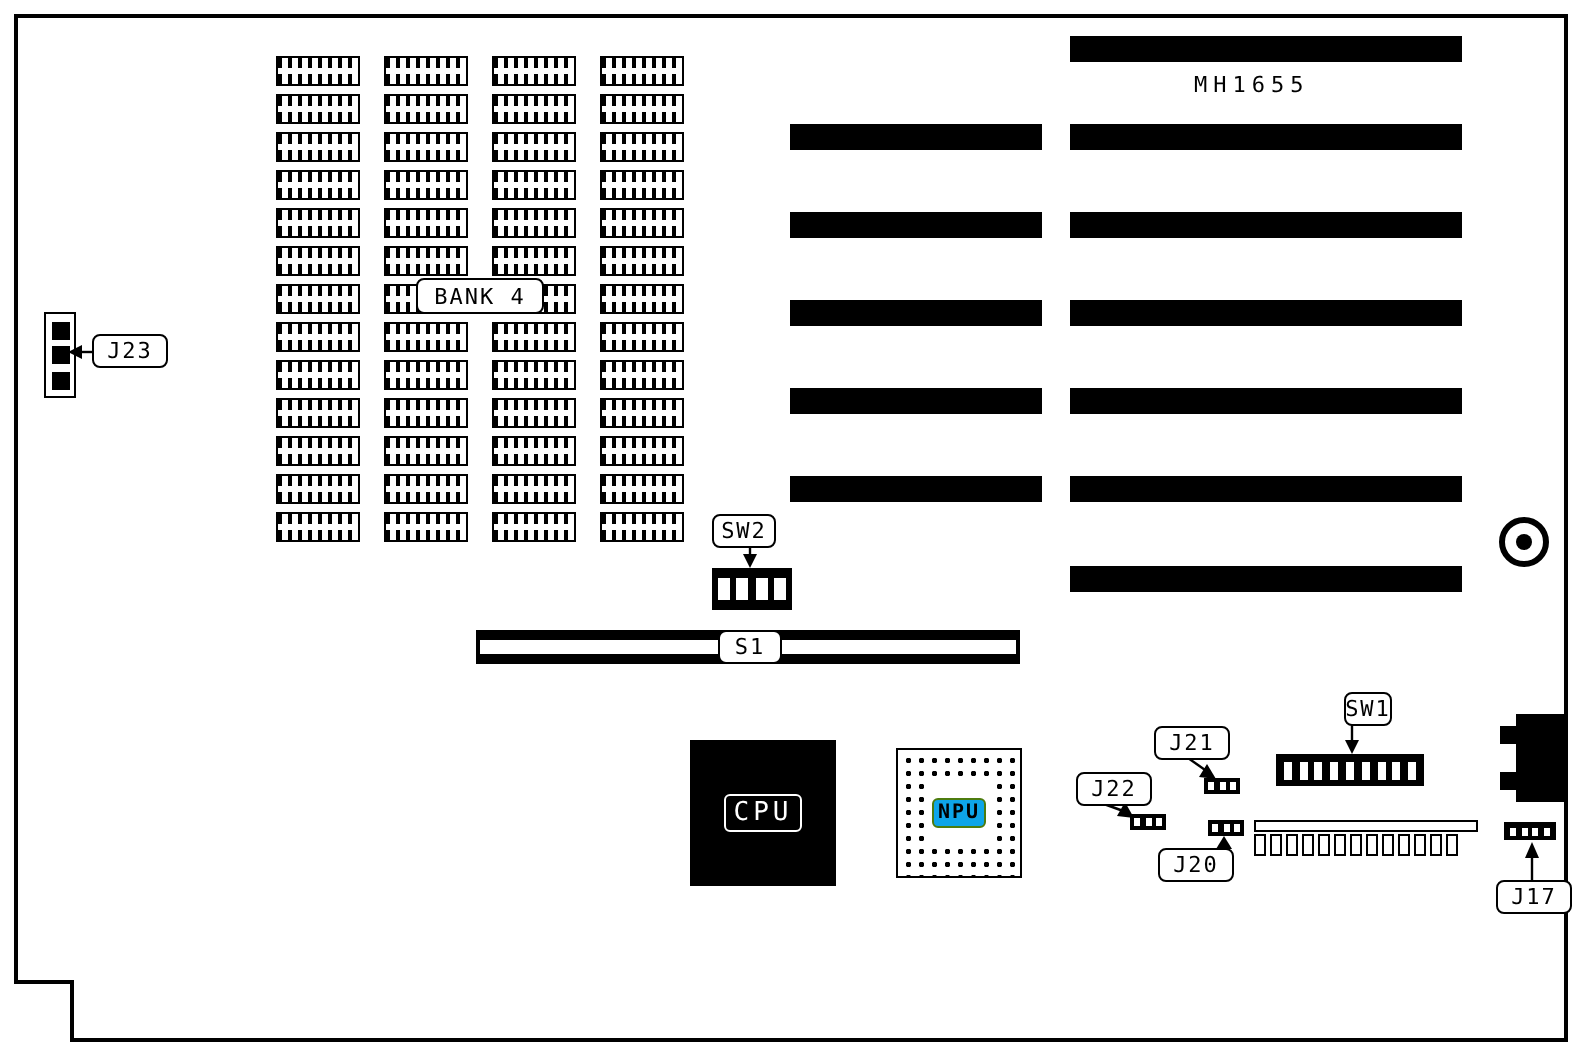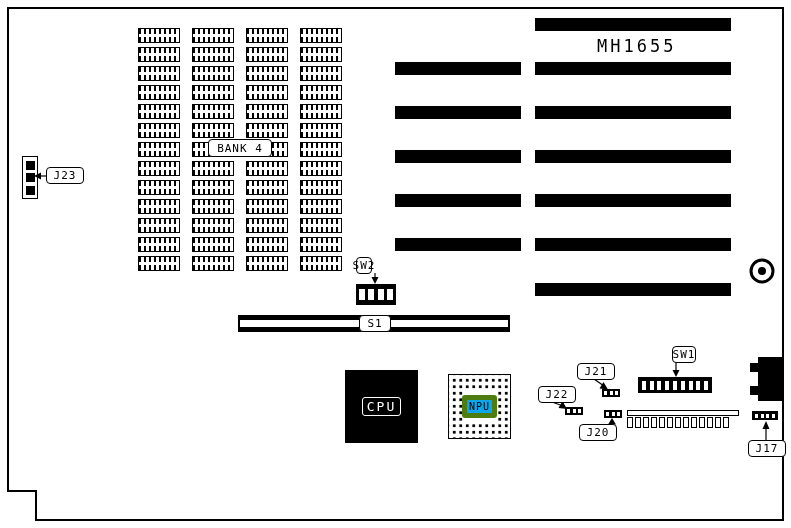--- a/index.html
+++ b/index.html
@@ -23,43 +23,43 @@
   
   #s1-bar{position:absolute;left:238px;top:315px;width:272px;height:17px;box-sizing:border-box;
           background:#fff;border:2px solid #000;border-top-width:5px;border-bottom-width:5px;z-index:2;}
 
   
   .lbl{position:absolute;height:17px;box-sizing:border-box;border:1px solid #000;border-radius:4px;
        background:#fff;display:flex;align-items:center;justify-content:center;
        font-size:11px;letter-spacing:1px;z-index:5;padding:0 2px;}
   #lbl-j23{left:46px;top:167px;width:38px;}
   #lbl-bank0{left:208px;top:139px;width:64px;height:18px;}
-  #lbl-sw2{left:356px;top:257px;width:16px;}
+  #lbl-sw2{left:356px;top:257px;width:32px;}
   #lbl-s1{left:359px;top:315px;width:32px;}
   #lbl-sw1{left:672px;top:346px;width:24px;}
   #lbl-j21{left:577px;top:363px;width:38px;}
   #lbl-j22{left:538px;top:386px;width:38px;}
   #lbl-j20{left:579px;top:424px;width:38px;}
   #lbl-j17{left:748px;top:440px;width:38px;}
 
   
-  #mh-text{position:absolute;left:597px;top:36px;font-size:17px;letter-spacing:3px;z-index:2;}
+  #mh-text{position:absolute;left:597px;top:36px;font-size:11px;letter-spacing:3px;z-index:2;}
 
   
   #cpu{position:absolute;left:345px;top:370px;width:73px;height:73px;background:#000;z-index:2;
        display:flex;align-items:center;justify-content:center;}
   #cpu-label{color:#fff;font-size:13px;letter-spacing:2px;border:1px solid #fff;border-radius:3px;padding:1px 4px;}
 
   
   #npu{position:absolute;left:448px;top:374px;width:63px;height:65px;border:1px solid #000;box-sizing:border-box;z-index:2;
        background-image:radial-gradient(circle,#000 1.3px,transparent 1.5px);
        background-size:6.5px 6.5px;background-position:2px 2px;}
   #npu-center{position:absolute;left:15px;top:15px;right:15px;bottom:15px;background:#fff;
               display:flex;align-items:center;justify-content:center;}
-  .npu-lbl{border:5px solid #4d7c0f;border-radius:3px;background:#0ea5e9;font-size:10px;letter-spacing:1px;padding:1px 2px;}
+  .npu-lbl{border:1px solid #4d7c0f;border-radius:3px;background:#0ea5e9;font-size:10px;letter-spacing:1px;padding:1px 2px;font-weight:bold;}
 
   
   #sw1-switch{position:absolute;left:638px;top:377px;width:74px;height:16px;background:#000;z-index:2;
               display:flex;align-items:center;justify-content:space-evenly;}
   #sw2-switch{position:absolute;left:356px;top:284px;width:40px;height:21px;background:#000;z-index:2;
               display:flex;align-items:center;justify-content:space-evenly;}
   .tick{display:block;background:#fff;}
   #sw1-switch .tick{width:4px;height:9px;}
   #sw2-switch .tick{width:6px;height:11px;}
 

